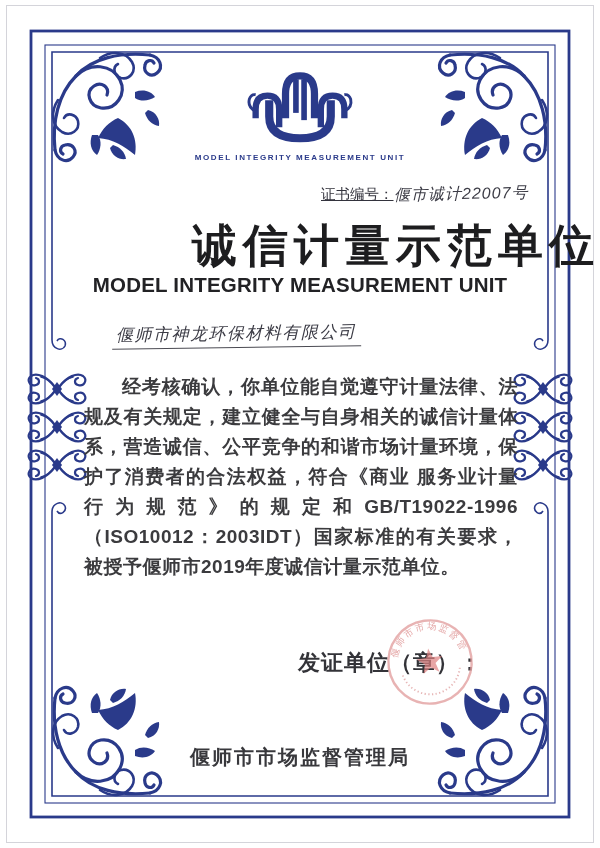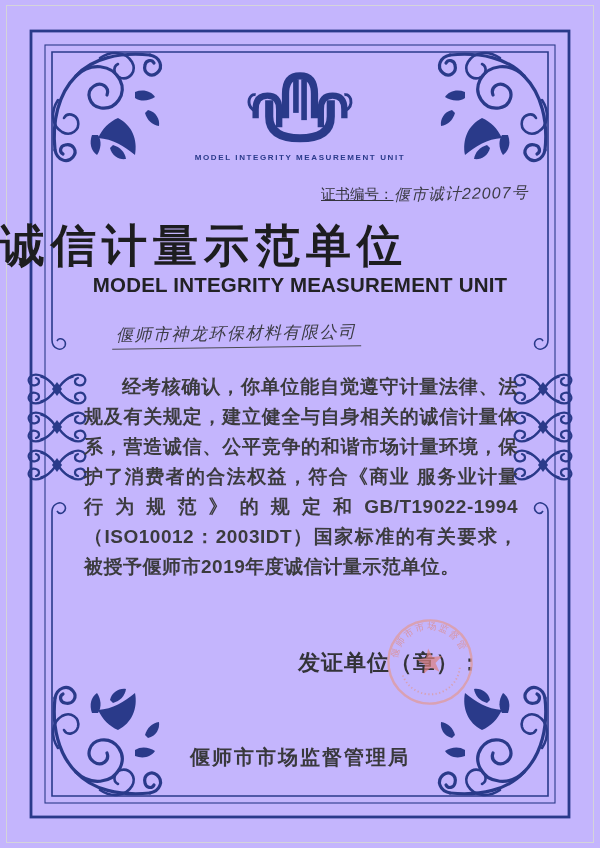--- a/index.html
+++ b/index.html
@@ -1,18 +1,18 @@
 <!DOCTYPE html>
 <html><head>
 <meta charset="utf-8">
 <style>
   html,body{margin:0;padding:0;background:#888;}
   .page{
     position:relative;width:600px;height:848px;margin:0 auto;
-    background:#c4b5fd;overflow:hidden;
+    background:#ffffff;overflow:hidden;
     font-family:"Liberation Sans",sans-serif;
   }
   .scan-edge{position:absolute;left:6px;top:5px;right:6px;bottom:5px;
     border:1px solid #d4d4da;pointer-events:none;}
   .border-svg{position:absolute;left:0;top:0;width:600px;height:848px;}
   .content{position:absolute;left:0;top:0;width:600px;height:848px;}
 
   .logo-wrap{position:absolute;top:64px;left:0;width:600px;text-align:center;}
   .logo-svg{width:176px;height:86px;}
   .logo-caption{
@@ -23,21 +23,21 @@
   .certno{
     position:absolute;top:184px;right:72px;
     font-size:14.5px;color:#33333d;text-decoration:underline;
   }
   .certno .hand{
     display:inline-block;font-style:italic;transform:rotate(-1deg);
     font-size:16px;color:#3c3c46;letter-spacing:1px;
   }
 
   .title-zh{
-    position:absolute;top:216px;left:0;width:600px;text-align:left;
+    position:absolute;top:216px;left:0;width:600px;text-align:right;
     font-family:"Liberation Serif",serif;font-weight:900;
     font-size:45px;letter-spacing:6px;color:#1d1d1f;
   }
   .title-en{
     position:absolute;top:273px;left:0;width:600px;text-align:center;
     font-weight:bold;font-size:20.5px;letter-spacing:0.2px;color:#222225;
   }
 
   .company-line{position:absolute;top:322px;left:112px;font-family:Liberation Mono, monospace;}
   .company{
@@ -152,21 +152,21 @@
       <span>证书编号：</span><span class="hand">偃市诚计22007号</span>
     </div>
 
     <div class="title-zh">诚信计量示范单位</div>
     <div class="title-en">MODEL INTEGRITY MEASUREMENT UNIT</div>
 
     <div class="company-line">
       <span class="company">偃师市神龙环保材料有限公司</span>
     </div>
 
-    <div class="body-text">经考核确认，你单位能自觉遵守计量法律、法规及有关规定，建立健全与自身相关的诚信计量体系，营造诚信、公平竞争的和谐市场计量环境，保护了消费者的合法权益，符合《商业 服务业计量行为规范》的规定和GB/T19022-1994（ISO10012：2003IDT）国家标准的有关要求，被授予偃师市2019年度诚信计量示范单位。</div>
+    <div class="body-text">经考核确认，你单位能自觉遵守计量法律、法规及有关规定，建立健全与自身相关的诚信计量体系，营造诚信、公平竞争的和谐市场计量环境，保护了消费者的合法权益，符合《商业 服务业计量行为规范》的规定和GB/T19022-1996（ISO10012：2003IDT）国家标准的有关要求，被授予偃师市2019年度诚信计量示范单位。</div>
 
     <div class="issuer-label">发证单位（章）：</div>
 
     <svg class="seal" viewBox="0 0 140 140" xmlns="http://www.w3.org/2000/svg">
       <circle cx="70" cy="70" r="52" fill="none" stroke="#e09a9a" stroke-width="3" opacity="0.85"></circle>
       <path d="M70,53 L74.1,64.3 L86.2,64.7 L76.7,72.2 L80,83.8 L70,77 L60,83.8 L63.3,72.2 L53.8,64.7 L65.9,64.3 Z" fill="#dd8080" opacity="0.8"></path>
       <defs>
         <path id="sealArc" d="M70,70 m-41,0 a41,41 0 1 1 82,0"></path>
       </defs>
       <text font-size="11.5" fill="#dd8d8d" letter-spacing="2.5" opacity="0.9" font-family="Liberation Sans, sans-serif">

